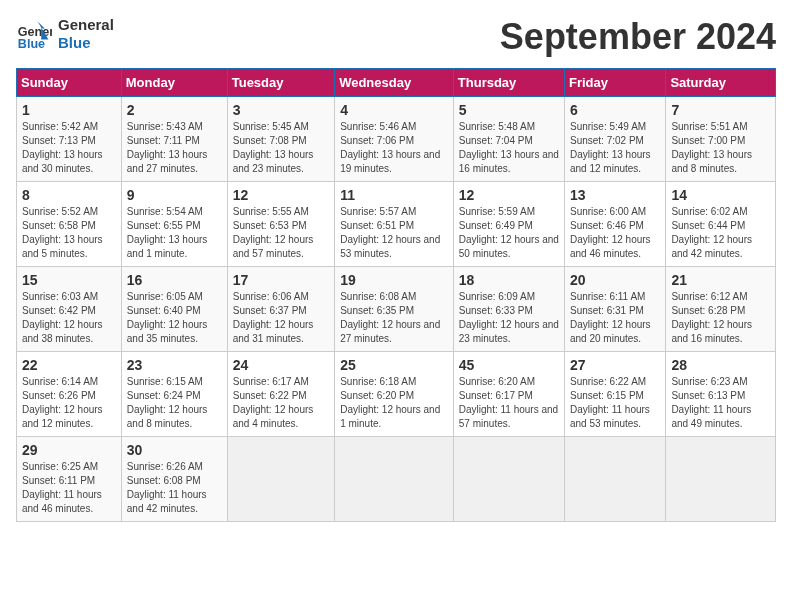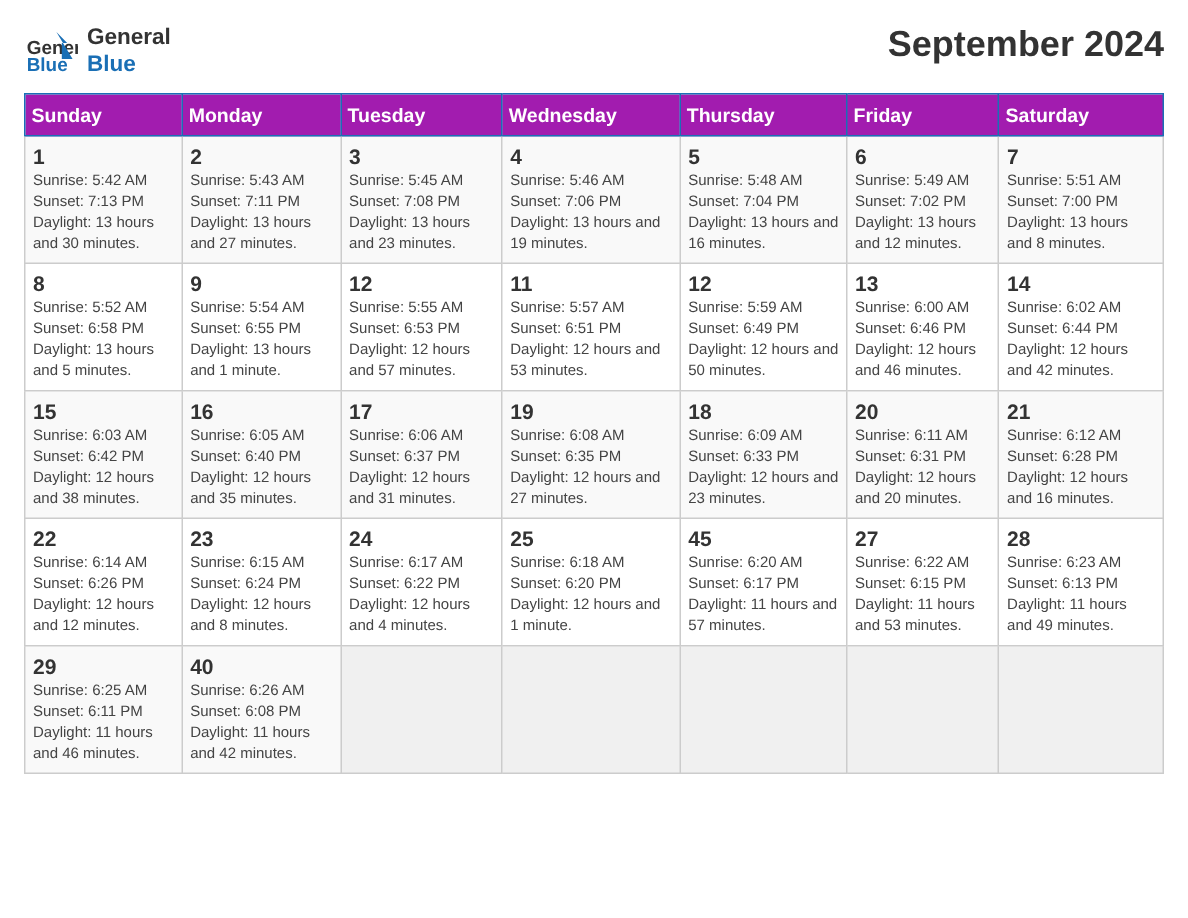--- a/index.html
+++ b/index.html
@@ -22,35 +22,35 @@
       gap: 6px;
     }
     .logo-icon {
       width: 36px;
       height: 36px;
     }
     .title-block {
       text-align: right;
     }
     .month-title {
-      font-size: 24px;
+      font-size: 36px;
       font-weight: bold;
       color: #333;
     }
     .location {
       font-size: 14px;
       color: #555;
     }
     table {
       width: 100%;
       border-collapse: collapse;
       font-size: 10.5px;
     }
     thead tr th {
-      background-color: #a21caf;
+      background-color: #be185d;
       color: #fff;
       padding: 6px 4px;
       text-align: left;
       font-size: 13px;
       font-weight: bold;
       border: 1px solid #1a6fb5;
     }
     tbody tr td {
       border: 1px solid #ccc;
       padding: 5px 5px 5px 5px;
@@ -232,21 +232,21 @@
           <span class="day-number">28</span>
           <div class="day-info">Sunrise: 6:23 AM<br>Sunset: 6:13 PM<br>Daylight: 11 hours and 49 minutes.</div>
         </td>
       </tr>
       <tr>
         <td>
           <span class="day-number">29</span>
           <div class="day-info">Sunrise: 6:25 AM<br>Sunset: 6:11 PM<br>Daylight: 11 hours and 46 minutes.</div>
         </td>
         <td>
-          <span class="day-number">40</span>
+          <span class="day-number">30</span>
           <div class="day-info">Sunrise: 6:26 AM<br>Sunset: 6:08 PM<br>Daylight: 11 hours and 42 minutes.</div>
         </td>
         <td class="empty-cell"></td>
         <td class="empty-cell"></td>
         <td class="empty-cell"></td>
         <td class="empty-cell"></td>
         <td class="empty-cell"></td>
       </tr>
     </tbody>
 </table>

